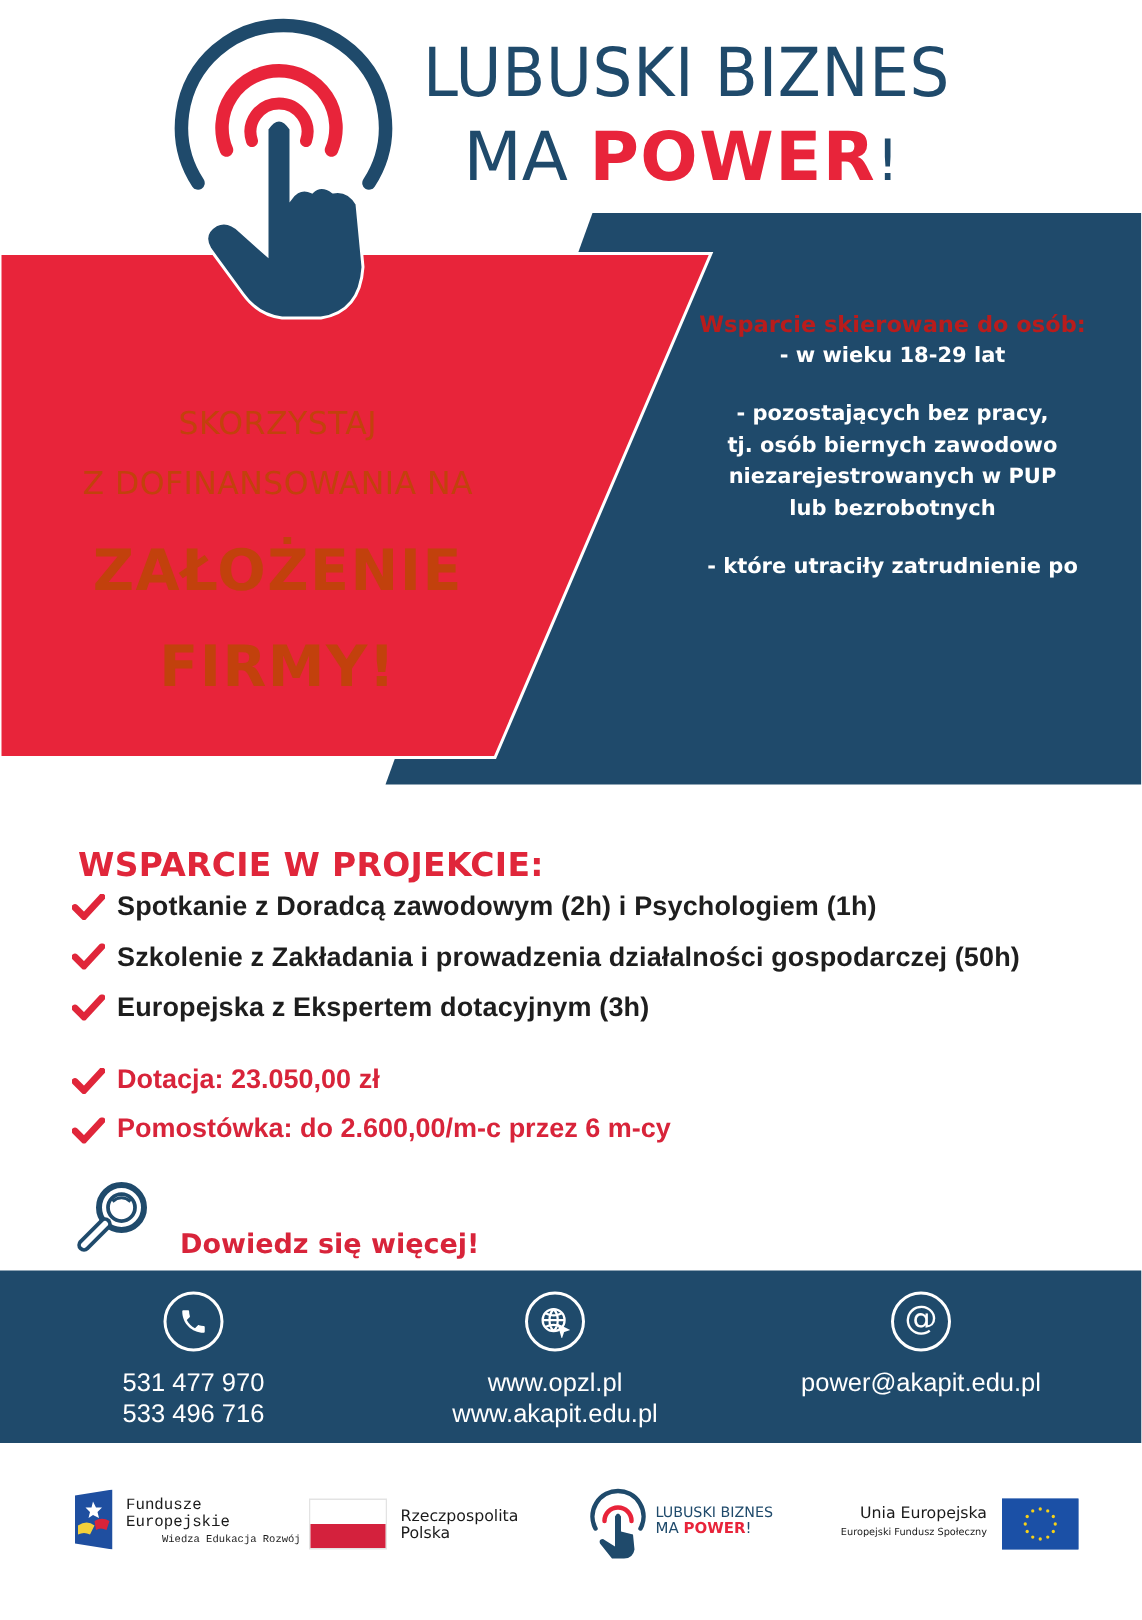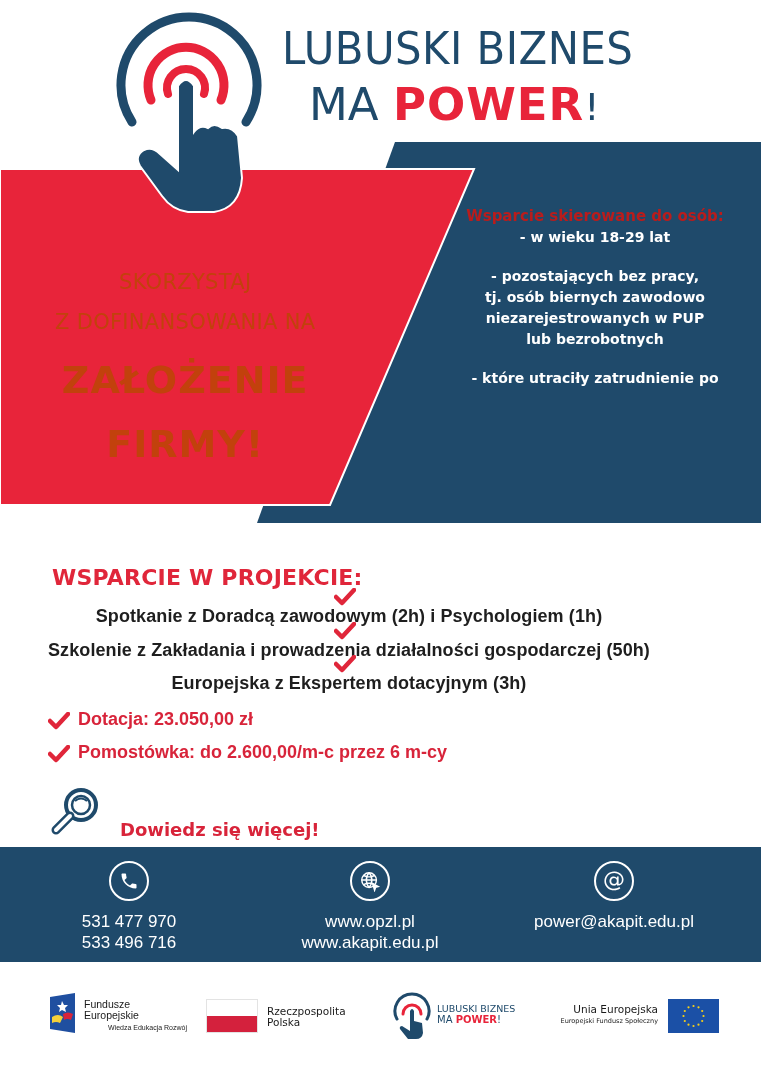--- a/index.html
+++ b/index.html
@@ -23,41 +23,41 @@
   .hero-big { font-family: "DejaVu Sans", sans-serif; font-size: 38px; font-weight: bold; line-height: 64px; letter-spacing: 1px; white-space: nowrap; }
   .hero-big.first { margin-top: 6px; }
 
   .target-box { left: 430px; top: 205px; width: 330px; text-align: center; z-index: 3; color: #ffffff; font-family: "DejaVu Sans", sans-serif; font-weight: bold; }
   .target-title { color: #b91c1c; font-size: 15px; line-height: 22px; }
   .target-item { font-size: 14px; line-height: 21px; margin-bottom: 18px; }
 
   
   .support-title { left: 52px; top: 545px; font-family: "DejaVu Sans", sans-serif; font-weight: bold; font-size: 22px; color: #e0263a; letter-spacing: 0.2px; white-space: nowrap; margin-top: 20px; }
   .support-list { left: 48px; top: 588px; list-style: none; }
-  .support-list li { display: flex; align-items: center; height: 33.5px; white-space: nowrap; flex-direction: column; }
+  .support-list li { display: flex; align-items: center; height: 33.5px; white-space: nowrap; }
   .check { width: 22px; height: 18px; margin-right: 8px; flex: 0 0 auto; }
   .item-text { font-family: "Liberation Sans", sans-serif; font-weight: bold; font-size: 18px; color: #1e1e1e; letter-spacing: 0.1px; }
   .support-money { left: 48px; top: 697px; list-style: none; }
   .support-money li { display: flex; align-items: flex-end; height: 33px; white-space: nowrap; }
   .money-text { font-family: "Liberation Sans", sans-serif; font-weight: bold; font-size: 18px; color: #d8243a; }
 
   .learn-more { left: 48px; top: 784px; display: flex; align-items: flex-end; }
   .learn-more svg { width: 56px; height: 56px; }
   .learn-more span { margin-left: 16px; font-family: "DejaVu Sans", sans-serif; font-weight: bold; font-size: 18px; color: #d8243a; margin-top: -6px; }
 
   
   .contact-band { left: 0; top: 847px; width: 761px; height: 115px; background: #1f4a6b; z-index: 1; }
   .contact-col { position: absolute; top: 0; width: 250px; text-align: center; color: #ffffff; }
   .contact-col .icon-circle { position: absolute; left: 50%; top: 14px; width: 40px; height: 40px; margin-left: -20px; border: 2px solid #ffffff; border-radius: 50%; display: flex; align-items: center; justify-content: center; }
   .contact-col .lines { position: absolute; left: 0; right: 0; top: 64px; font-family: "Liberation Sans", sans-serif; font-size: 17px; line-height: 21px; }
 
   
   .footer { left: 0; top: 975px; width: 761px; height: 105px; }
   .fe-logo { position: absolute; left: 50px; top: 18px; width: 25px; height: 40px; }
-  .fe-text { position: absolute; left: 84px; top: 24px; color: #1a1a1a; font-family: Liberation Sans, sans-serif; }
+  .fe-text { position: absolute; left: 84px; top: 24px; color: #1a1a1a; font-family: Liberation Mono, monospace; }
   .fe-text .t1 { font-size: 10.5px; line-height: 11px; font-weight: normal; }
   .fe-text .t2 { font-size: 7px; line-height: 11px; margin-top: 1px; margin-left: 24px; }
   .pl-flag { position: absolute; left: 206px; top: 24px; width: 52px; height: 34px; border: 1px solid #e3e3e3; }
   .pl-flag .w { height: 50%; background: #ffffff; }
   .pl-flag .r { height: 50%; background: #d4213d; }
   .pl-text { position: absolute; left: 267px; top: 31px; font-family: "DejaVu Sans", sans-serif; font-size: 10.5px; line-height: 11px; color: #1a1a1a; }
   .mini-logo { position: absolute; left: 390px; top: 14px; width: 44px; height: 52px; }
   .mini-title { position: absolute; left: 437px; top: 28px; font-family: "DejaVu Sans", sans-serif; color: #1f4a6b; white-space: nowrap; }
   .mini-title .l1 { font-size: 9.5px; line-height: 11px; }
   .mini-title .l2 { font-size: 10px; line-height: 12px; }

